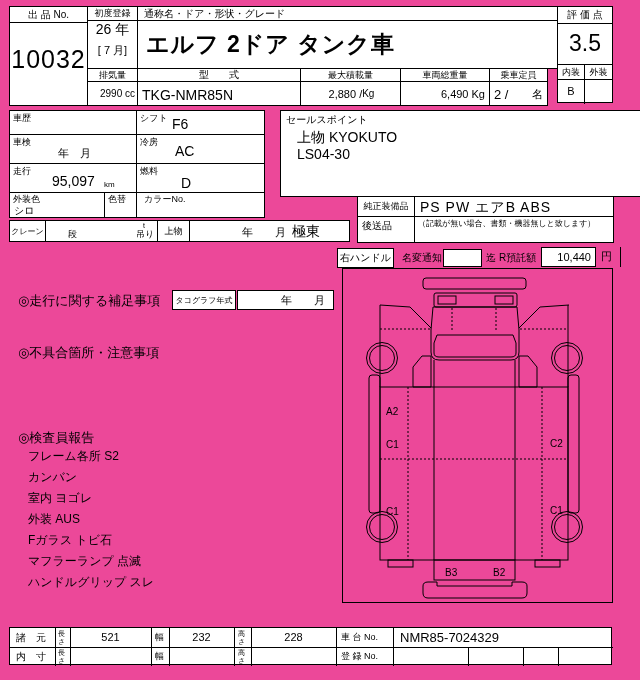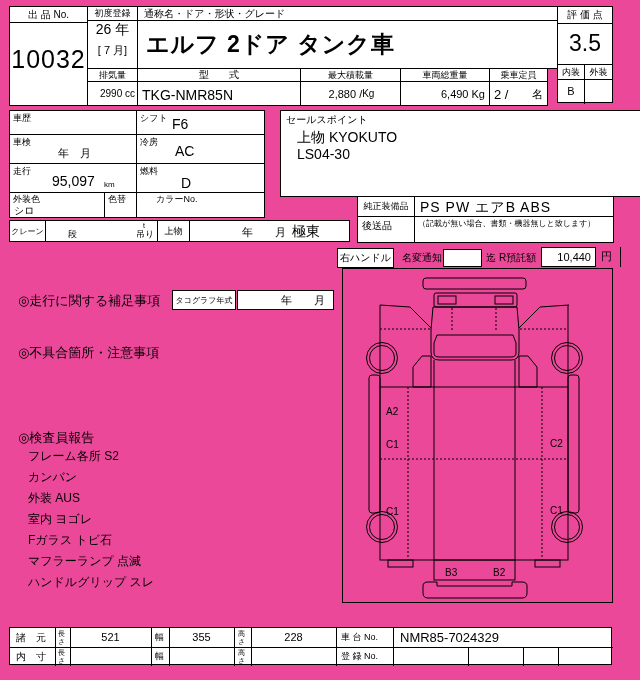--- a/index.html
+++ b/index.html
@@ -107,21 +107,21 @@
   </div>
 
   <div class="b" style="left:9px;top:192px;width:96px;height:26px">
     <span class="t f9" style="left:3px;top:2px">外装色</span>
     <span class="t f10" style="left:4px;top:13px">シロ</span>
   </div>
   <div class="b" style="left:104px;top:192px;width:33px;height:26px">
     <span class="t f9" style="left:3px;top:2px">色替</span>
   </div>
   <div class="b" style="left:136px;top:192px;width:129px;height:26px">
-    <span class="t f9" style="left:19px;top:2px">カラーNo.</span>
+    <span class="t f9" style="left:7px;top:2px">カラーNo.</span>
   </div>
 
   <div class="b" style="left:9px;top:220px;width:341px;height:22px">
     <div class="cellflex f8" style="position:absolute;left:0;top:0;width:36px;height:100%;border-right:1px solid #000;box-sizing:border-box">クレーン</div>
     <div style="position:absolute;left:36px;top:0;width:112px;height:100%;border-right:1px solid #000;box-sizing:border-box">
       <span class="t f9" style="left:22px;top:9px">段</span>
       <span class="t f7" style="left:97px;top:1px">t</span>
       <span class="t f9" style="left:90px;top:9px">吊り</span>
     </div>
     <div class="cellflex f9" style="position:absolute;left:148px;top:0;width:32px;height:100%;border-right:1px solid #000;box-sizing:border-box">上物</div>
@@ -164,22 +164,22 @@
   <div class="b" style="left:237px;top:290px;width:97px;height:20px">
     <span class="t f11" style="right:8px;top:4px">年　　月</span>
   </div>
 
   <span class="t f13" style="left:18px;top:346px">◎不具合箇所・注意事項</span>
 
   <span class="t f13" style="left:18px;top:431px">◎検査員報告</span>
   <div style="position:absolute;left:28px;top:446px;width:230px;font-size:12px;line-height:21px">
     <div>フレーム各所 S2</div>
     <div>カンバン</div>
+    <div>室内 ヨゴレ</div>
     <div>外装 AUS</div>
-    <div>室内 ヨゴレ</div>
     <div>Fガラス トビ石</div>
     <div>マフラーランプ 点滅</div>
     <div>ハンドルグリップ スレ</div>
   </div>
 
   <svg style="position:absolute;left:342px;top:268px" width="271" height="335" viewBox="0 0 271 335">
     <g fill="none" stroke="#000" stroke-width="1">
       <rect x="0.5" y="0.5" width="270" height="334"></rect>
       <rect x="81" y="10" width="103" height="11" rx="3"></rect>
       <rect x="92" y="25" width="83" height="14" rx="2"></rect>
@@ -236,21 +236,21 @@
     <i class="vline" style="left:383px;top:0;height:38px"></i>
     <i style="position:absolute;left:0;top:19px;width:603px;height:1px;background:#000;display:block"></i>
     <i class="vline" style="left:458px;top:19px;height:19px"></i>
     <i class="vline" style="left:513px;top:19px;height:19px"></i>
     <i class="vline" style="left:548px;top:19px;height:19px"></i>
 
     <span class="t f10" style="left:6px;top:5px">諸　元</span>
     <span class="t stack" style="left:48px;top:2px;white-space:normal">長さ</span>
     <span class="t f11" style="left:60px;top:4px;width:81px;text-align:center">521</span>
     <span class="t f9" style="left:145px;top:5px">幅</span>
-    <span class="t f11" style="left:159px;top:4px;width:65px;text-align:center">355</span>
+    <span class="t f11" style="left:159px;top:4px;width:65px;text-align:center">232</span>
     <span class="t stack" style="left:228px;top:2px;white-space:normal">高さ</span>
     <span class="t f11" style="left:241px;top:4px;width:85px;text-align:center">228</span>
     <span class="t f9" style="left:331px;top:5px">車 台 No.</span>
     <span class="t f13" style="left:390px;top:3px">NMR85-7024329</span>
 
     <span class="t f10" style="left:6px;top:24px">内　寸</span>
     <span class="t stack" style="left:48px;top:21px;white-space:normal">長さ</span>
     <span class="t f9" style="left:145px;top:24px">幅</span>
     <span class="t stack" style="left:228px;top:21px;white-space:normal">高さ</span>
     <span class="t f9" style="left:331px;top:24px">登 録 No.</span>

